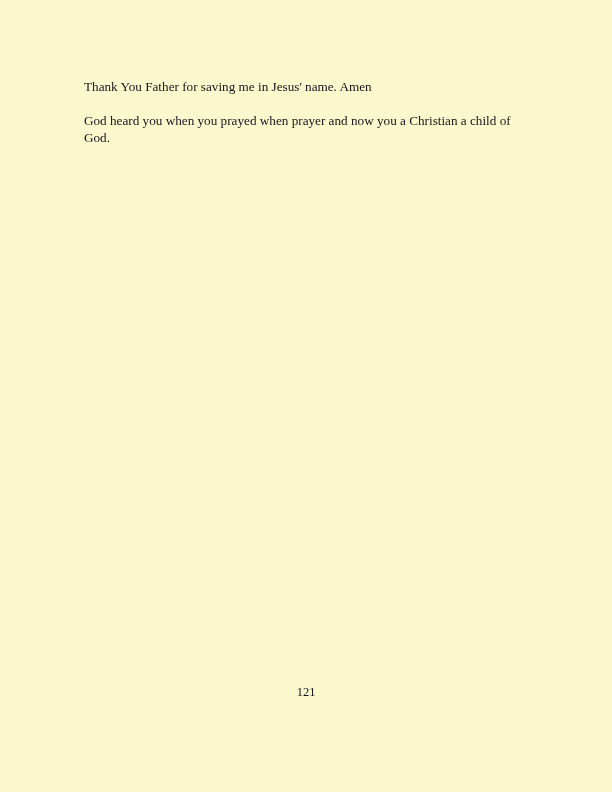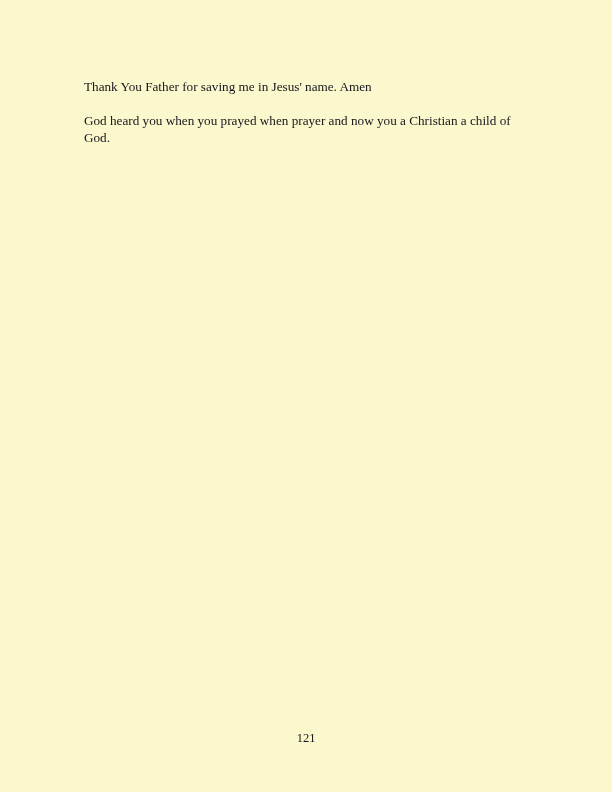--- a/index.html
+++ b/index.html
@@ -33,21 +33,21 @@
     margin: 0 0 0 0;
     text-align: left;
     white-space: pre-wrap;
   }
   .para + .para {
     margin-top: 17px;
   }
   .page-number {
     position: absolute;
     left: 0;
-    top: 730px;
+    top: 684px;
     width: 612px;
     text-align: center;
     font-size: 12.5px;
     line-height: 16px;
     color: #15151c;
   }
 </style>
 </head>
 <body>
 

